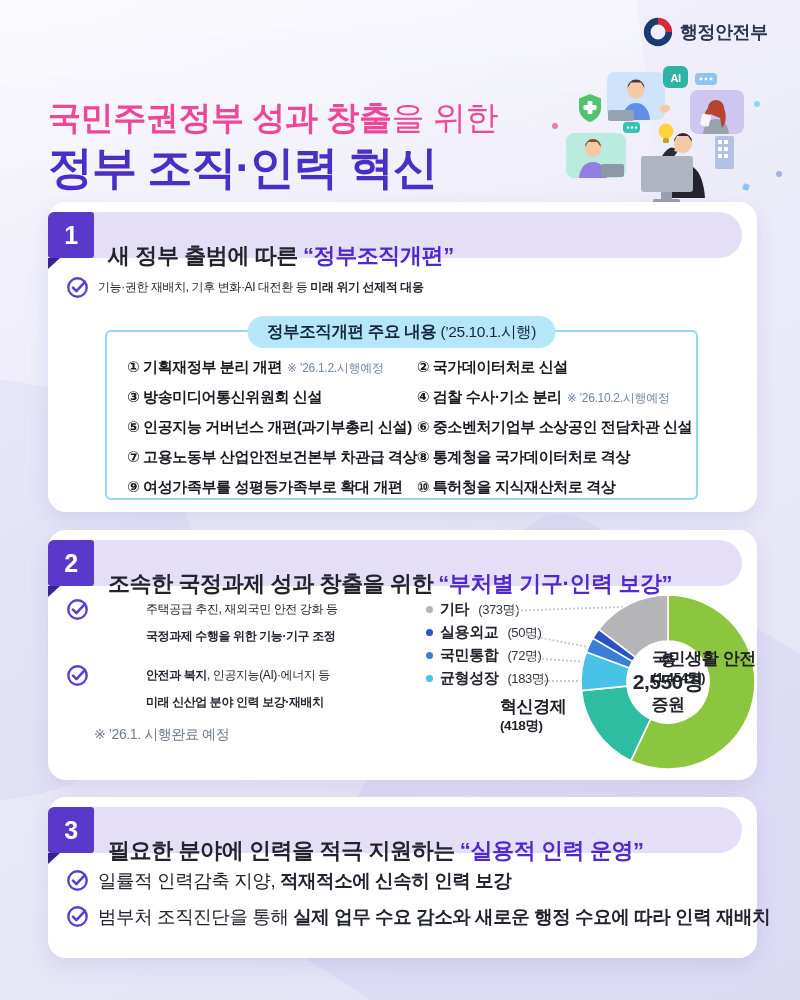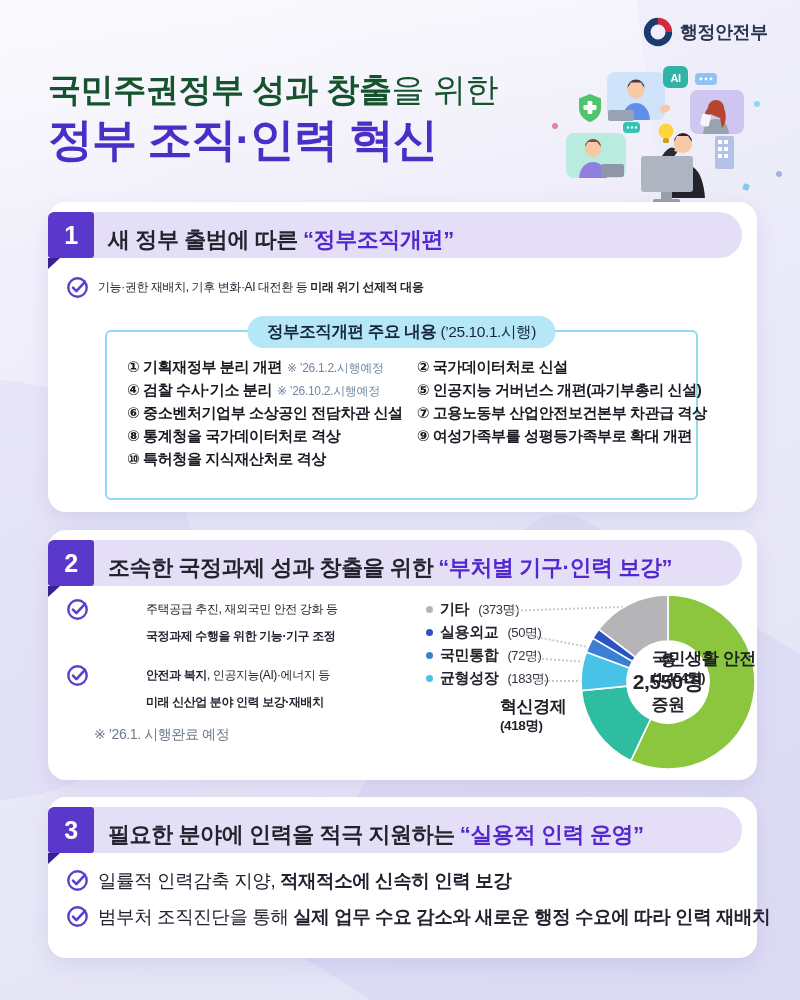--- a/index.html
+++ b/index.html
@@ -13,54 +13,54 @@
   .bg1{top:-160px;left:-120px;width:760px;height:420px;background:linear-gradient(180deg,rgba(255,255,255,.85),rgba(255,255,255,0));border-radius:60px;transform:rotate(-7deg);}
   .bg2{bottom:-140px;right:-180px;width:620px;height:520px;background:rgba(124,110,226,.07);transform:rotate(32deg);border-radius:50px;}
   .bg3{top:380px;left:-220px;width:420px;height:420px;background:rgba(124,110,226,.06);border-radius:50%;}
 
   
   .logo{position:absolute;top:17px;left:643px;display:flex;align-items:center;gap:7px;}
   .logo-text{font-size:18px;font-weight:700;color:#2a3550;letter-spacing:-0.5px;}
 
   
   .title{position:absolute;left:48px;top:68px;}
-  .t1{font-size:33px;line-height:44px;color:#14532d;font-weight:400;}
+  .t1{font-size:33px;line-height:44px;color:#ec4899;font-weight:400;margin-top:28px;}
   .t1 b{font-weight:800;}
   .t2{font-size:45px;line-height:56px;color:#4a2ec6;font-weight:800;margin-top:0;letter-spacing:-1px;}
 
   
   .hero{position:absolute;left:543px;top:56px;}
 
   
   .card{position:absolute;left:48px;width:709px;background:#fff;border-radius:18px;box-shadow:0 8px 20px rgba(90,80,180,.12);}
   .card1{top:202px;height:310px;}
   .card2{top:530px;height:250px;}
   .card3{top:797px;height:161px;}
 
   .card-header{position:absolute;top:10px;left:0;height:46px;right:0;}
   .hbar{position:absolute;left:4px;right:15px;top:0;height:46px;background:#e4dff6;border-radius:10px 23px 23px 10px;}
   .hnum{position:absolute;left:0;top:0;width:46px;height:46px;background:#5a38cc;color:#fff;
         font-size:25px;font-weight:800;display:flex;align-items:center;justify-content:center;
         border-radius:6px 3px 3px 3px;z-index:2;}
   .hnum:after{content:"";position:absolute;left:0;top:46px;border-top:11px solid #37208f;border-right:12px solid transparent;}
-  .htext{position:absolute;left:60px;top:0;height:56px;display:flex;align-items:center;font-size:22px;font-weight:700;color:#23232e;z-index:1;white-space:nowrap;}
+  .htext{position:absolute;left:60px;top:16px;height:56px;display:flex;align-items:center;font-size:22px;font-weight:700;color:#23232e;z-index:1;white-space:nowrap;}
   .hem{color:#5227cf;font-weight:800;margin-left:5px;}
 
   
   .check{position:absolute;display:flex;gap:9px;align-items:flex-start;}
   .check .ck{flex:0 0 auto;margin-top:2px;}
   .ctext{font-size:12px;line-height:27px;color:#232330;}
   .ctext b{font-weight:800;}
 
   
   .info-box{position:absolute;left:57px;top:128px;width:589px;height:166px;border:2px solid #93d9f1;border-radius:6px;background:#fff;}
   .info-pill{position:absolute;top:-16px;left:50%;transform:translateX(-50%);background:#b6e7f8;color:#15263d;
              border-radius:20px;padding:5px 20px;font-size:16.5px;font-weight:800;white-space:nowrap;}
   .info-pill .pn{font-weight:500;margin-left:4px;font-size:15.5px;}
-  .items{position:absolute;left:20px;right:12px;top:24px;display:grid;grid-template-columns:52% 48%;}
+  .items{position:absolute;left:20px;right:12px;top:24px;display:grid;grid-template-columns:52% 48%;row-gap:7px;}
   .gi{font-size:15px;line-height:21px;font-weight:700;color:#191922;white-space:nowrap;}
   .gi .gi-n{font-size:12px;font-weight:500;color:#7387a3;margin-left:5px;letter-spacing:-0.3px;}
 
   
   .check2 .ctext{display:block;margin-left:48px;}
   .note{position:absolute;font-size:14px;color:#6e7b8c;font-weight:500;}
 
   .legend{position:absolute;left:378px;top:68px;}
   .lrow{display:flex;align-items:center;height:23px;gap:7px;}
   .dot{width:7px;height:7px;border-radius:50%;flex:0 0 auto;}
@@ -198,20 +198,21 @@
     </svg>
     <div class="ctext"><span>기능·권한 재배치, 기후 변화·AI 대전환 등 </span><b>미래 위기 선제적 대응</b></div>
   </div>
   <div class="info-box">
     <div class="info-pill">
       <span>정부조직개편 주요 내용</span><span class="pn">(’25.10.1.시행)</span>
     </div>
     <div class="items">
       <div class="gi"><span>①</span> <span>기획재정부 분리 개편</span><span class="gi-n">※ ’26.1.2.시행예정</span></div>
       <div class="gi"><span>②</span> <span>국가데이터처로 신설</span><span class="gi-n"></span></div>
+      <div class="gi"><span>③</span> <span>방송미디어통신위원회 신설</span><span class="gi-n"></span></div>
       <div class="gi"><span>④</span> <span>검찰 수사·기소 분리</span><span class="gi-n">※ ’26.10.2.시행예정</span></div>
       <div class="gi"><span>⑤</span> <span>인공지능 거버넌스 개편(과기부총리 신설)</span><span class="gi-n"></span></div>
       <div class="gi"><span>⑥</span> <span>중소벤처기업부 소상공인 전담차관 신설</span><span class="gi-n"></span></div>
       <div class="gi"><span>⑦</span> <span>고용노동부 산업안전보건본부 차관급 격상</span><span class="gi-n"></span></div>
       <div class="gi"><span>⑧</span> <span>통계청을 국가데이터처로 격상</span><span class="gi-n"></span></div>
       <div class="gi"><span>⑨</span> <span>여성가족부를 성평등가족부로 확대 개편</span><span class="gi-n"></span></div>
       <div class="gi"><span>⑩</span> <span>특허청을 지식재산처로 격상</span><span class="gi-n"></span></div>
     </div>
   </div>
 </section>

